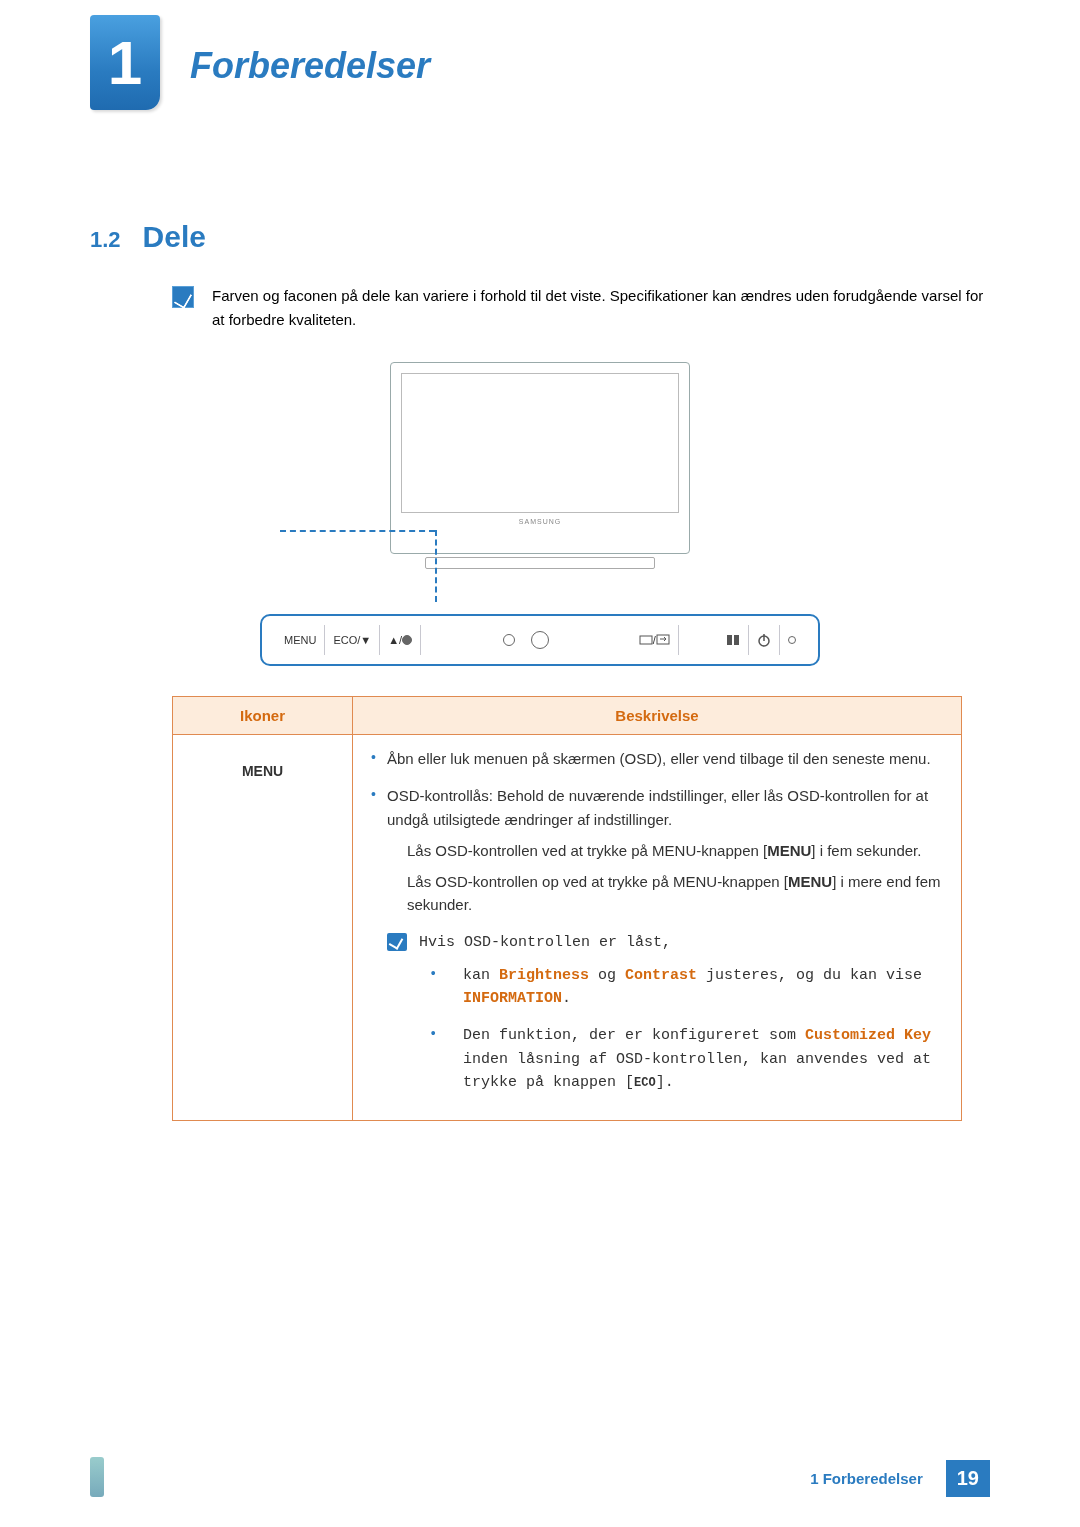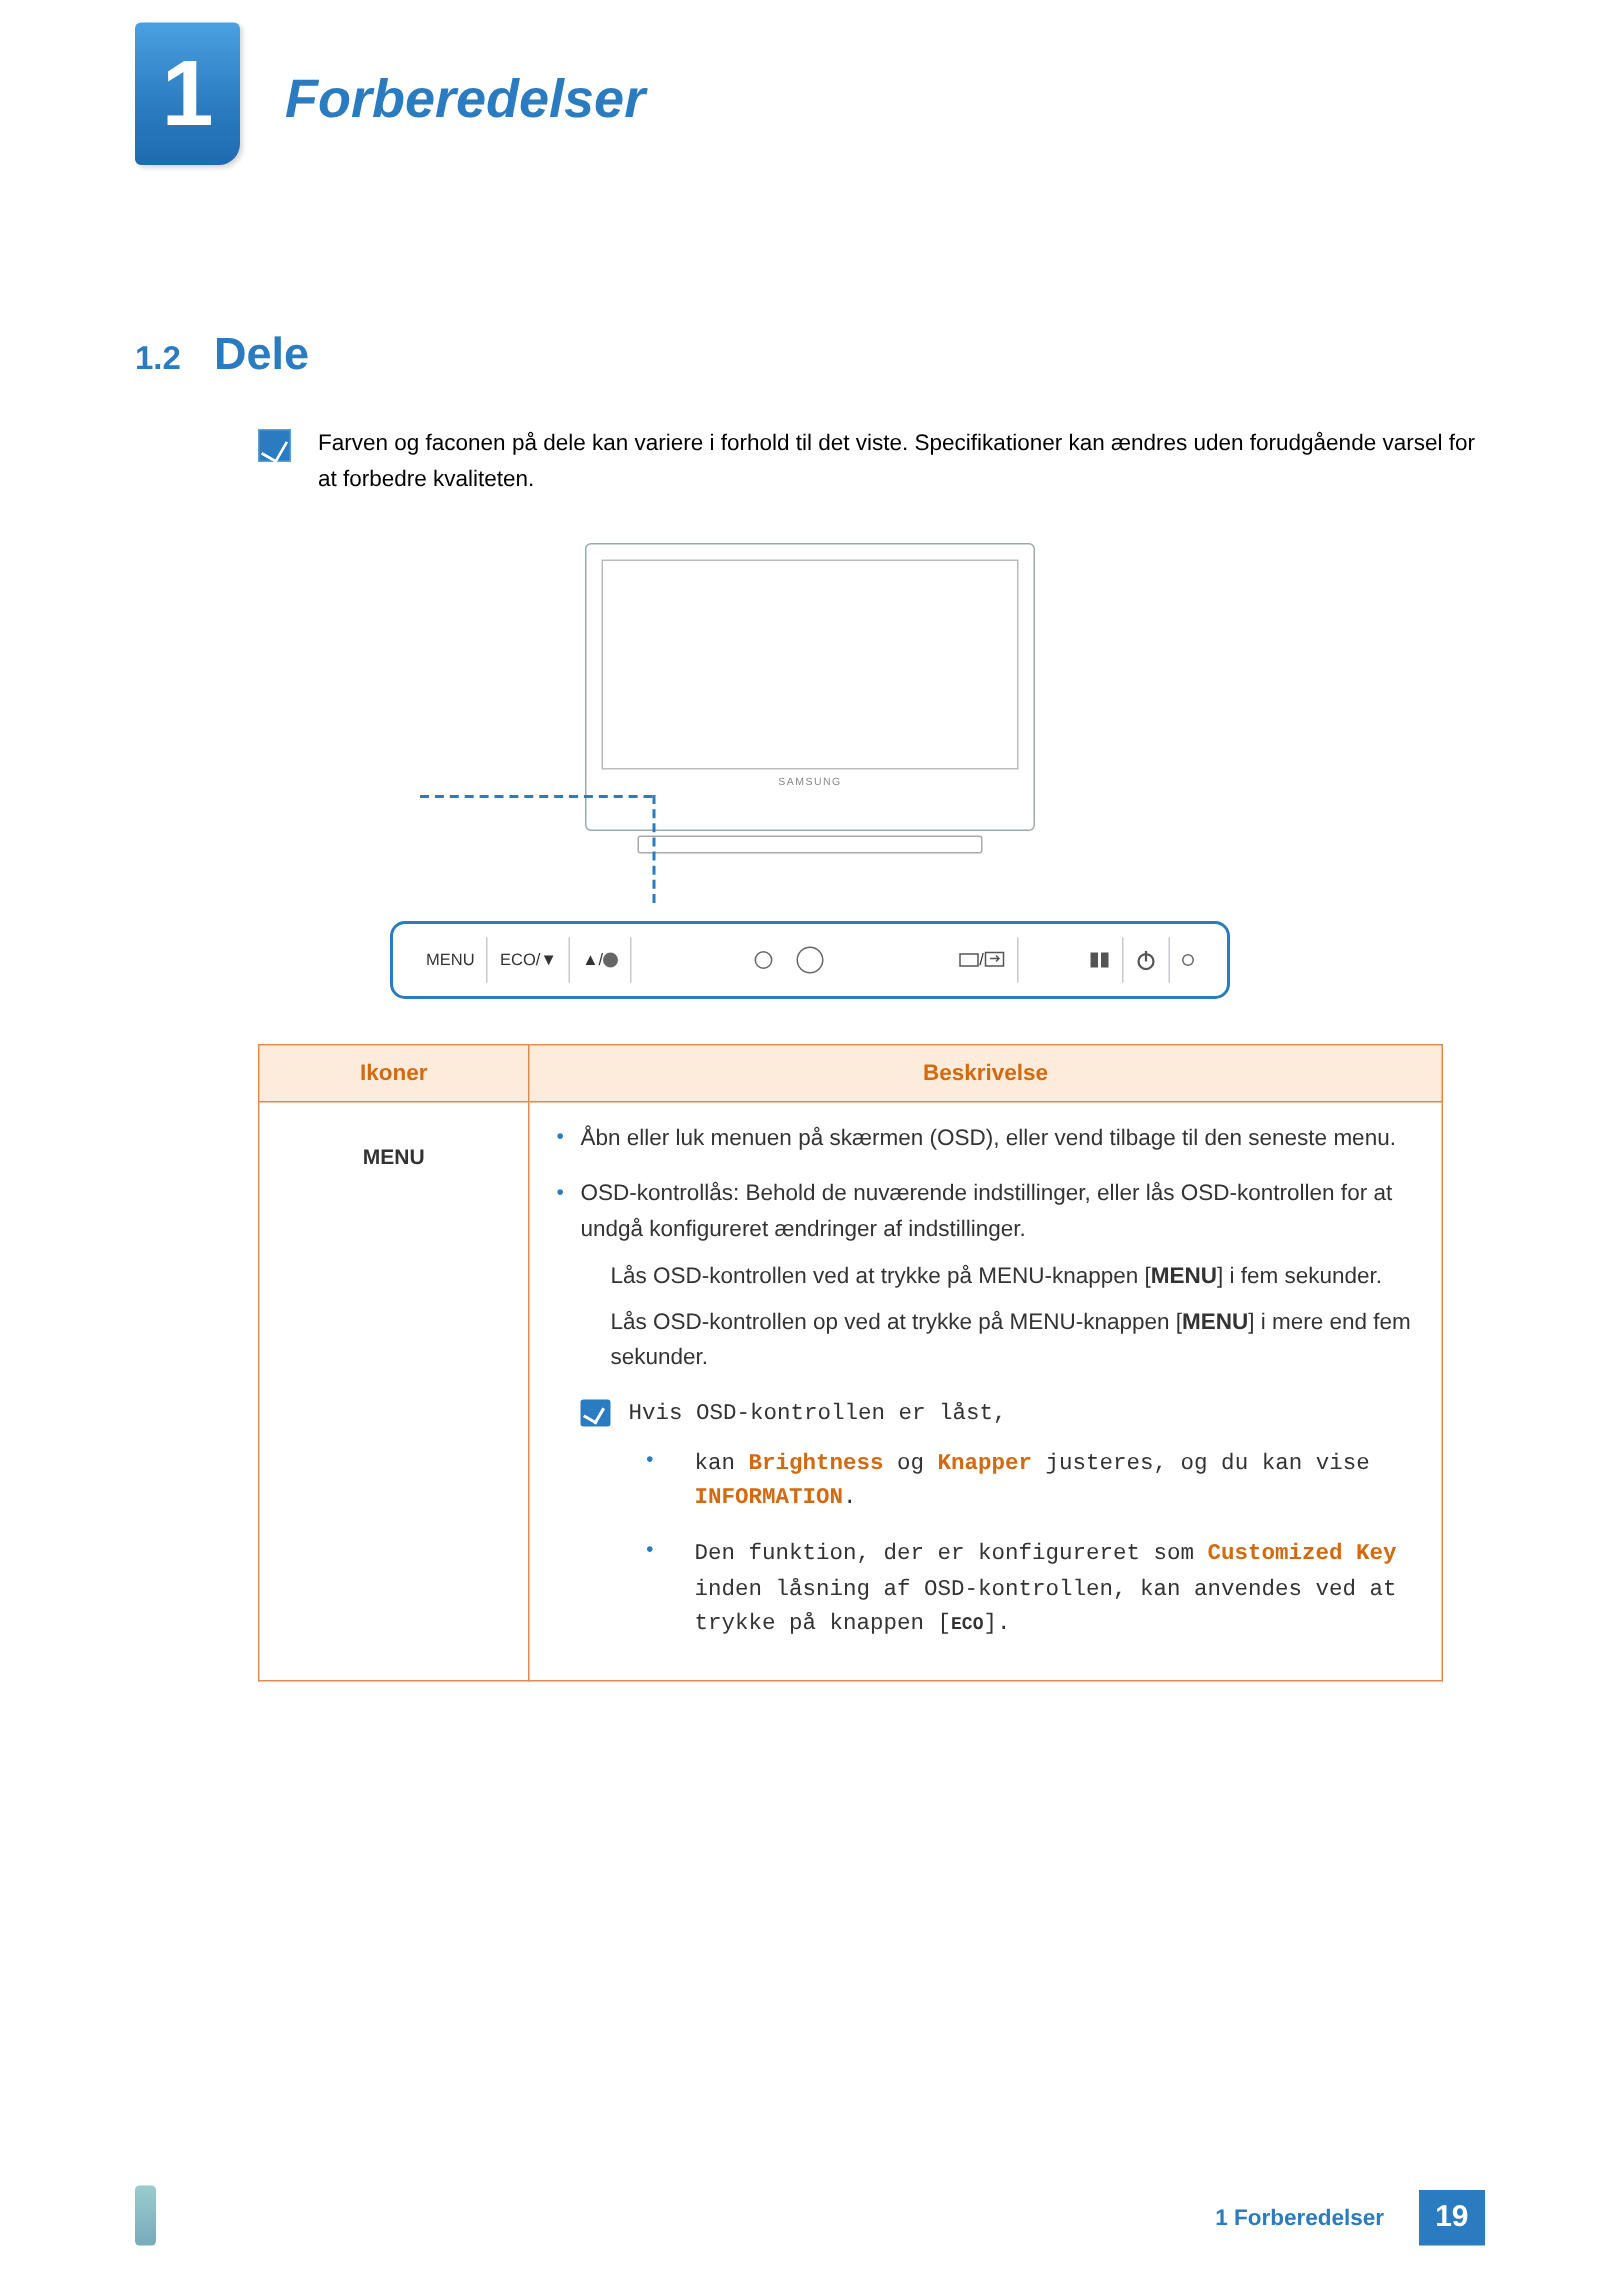--- a/index.html
+++ b/index.html
@@ -394,36 +394,36 @@
         <th>Beskrivelse</th>
       </tr>
     </thead>
     <tbody>
       <tr>
         <td class="icon-col">MENU</td>
         <td class="desc-cell">
           <ul>
             <li>Åbn eller luk menuen på skærmen (OSD), eller vend tilbage til den seneste menu.</li>
             <li>
-              <span>OSD-kontrollås: Behold de nuværende indstillinger, eller lås OSD-kontrollen for at undgå konfigureret ændringer af indstillinger.</span>
+              <span>OSD-kontrollås: Behold de nuværende indstillinger, eller lås OSD-kontrollen for at undgå utilsigtede ændringer af indstillinger.</span>
               <p>
                 <span>Lås OSD-kontrollen ved at trykke på MENU-knappen [</span><span class="inline-menu">MENU</span><span>] i fem sekunder.</span>
               </p>
               <p>
                 <span>Lås OSD-kontrollen op ved at trykke på MENU-knappen [</span><span class="inline-menu">MENU</span><span>] i mere end fem sekunder.</span>
               </p>
             </li>
           </ul>
           <div class="info-sub">
             <div class="sub-note-icon"></div>
             <div style="flex:1">
               <div style="margin-bottom:10px">Hvis OSD-kontrollen er låst,</div>
               <ul class="sub-list">
                 <li>
-                  <span>kan </span><span class="hl">Brightness</span><span> og </span><span class="hl">Knapper</span><span> justeres, og du kan vise </span><span class="hl">INFORMATION</span><span>.</span>
+                  <span>kan </span><span class="hl">Brightness</span><span> og </span><span class="hl">Contrast</span><span> justeres, og du kan vise </span><span class="hl">INFORMATION</span><span>.</span>
                 </li>
                 <li>
                   <span>Den funktion, der er konfigureret som </span><span class="hl">Customized Key</span><span> inden låsning af OSD-kontrollen, kan anvendes ved at trykke på knappen [</span><span class="inline-eco">ECO</span><span>].</span>
                 </li>
               </ul>
             </div>
           </div>
         </td>
       </tr>
     </tbody>

